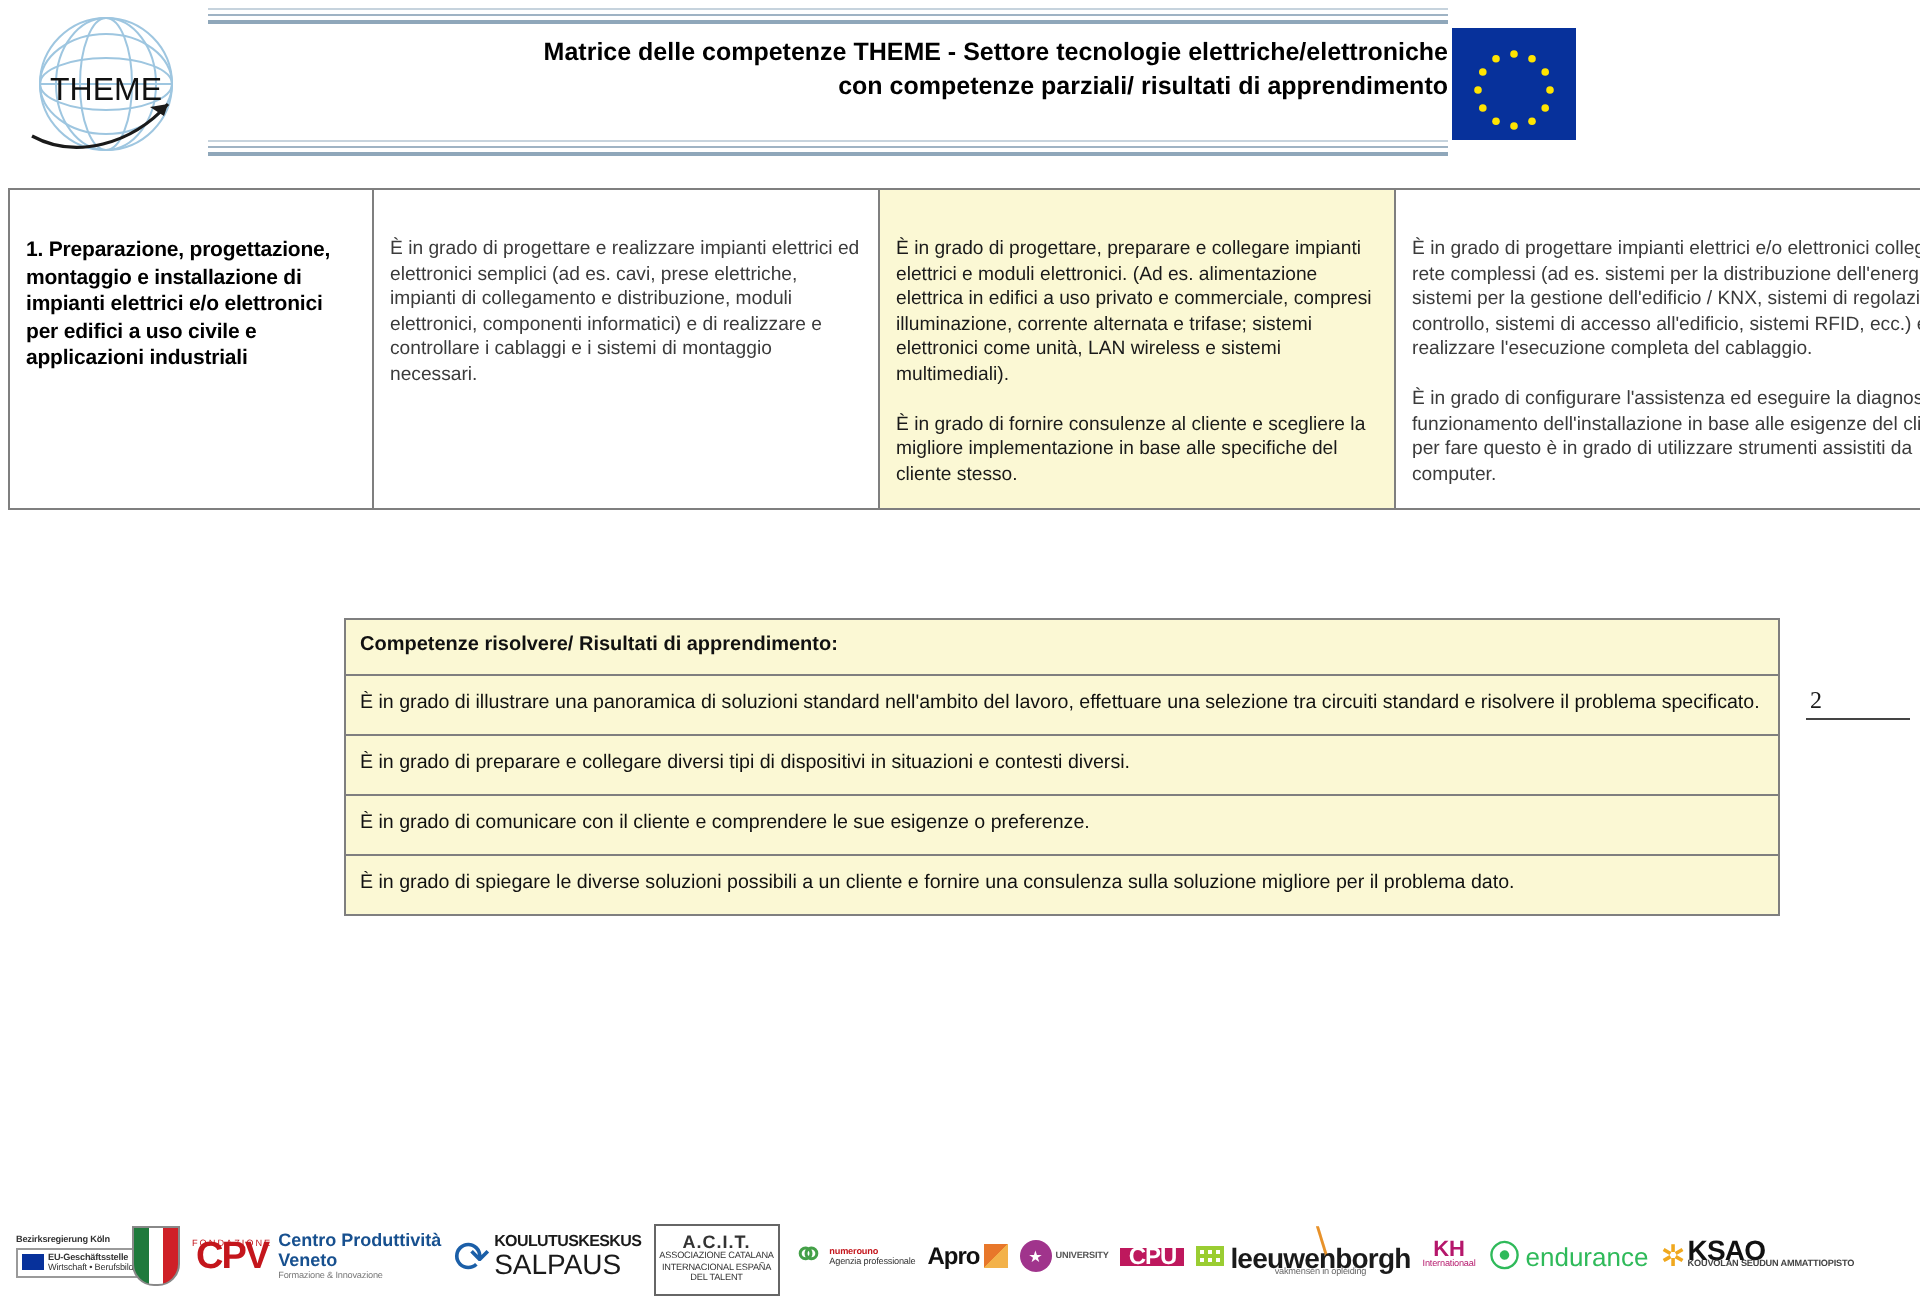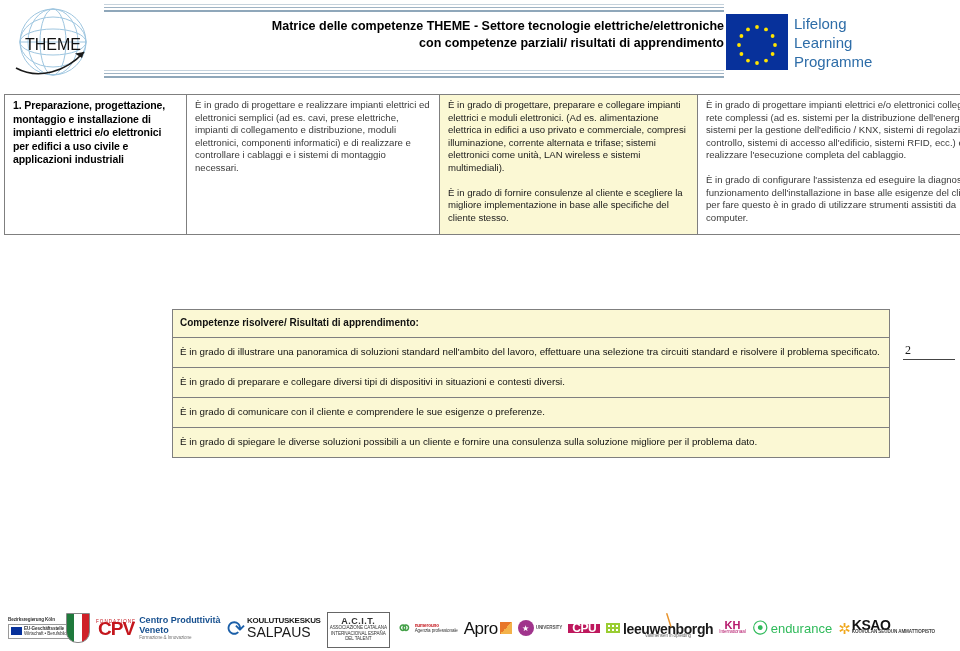--- a/index.html
+++ b/index.html
@@ -76,21 +76,21 @@
   #matrix-table {
     position: absolute;
     left: 4px; top: 94px;
     width: 944px;
     border-collapse: collapse;
     table-layout: fixed;
   }
   #matrix-table td {
     border: 1px solid #7f7f7f;
     vertical-align: top;
-    padding: 4px 8px 10px 8px;
+    padding: 24px 8px 10px 8px;
     background: #ffffff;
   }
   td.col-title {
     width: 165px;
     font-size: 10.5px;
     font-weight: bold;
     line-height: 13.5px;
     color: #000;
     letter-spacing: -0.1px;
   }
@@ -188,21 +188,21 @@
     border: 1px solid #888;
     border-radius: 0 0 11px 11px;
   }
   .cpv-red { color: #c4161c; font-weight: bold; font-size: 19px; letter-spacing: -1px; }
   .cpv-blue { color: #17508f; font-weight: bold; font-size: 9px; line-height: 10px; }
   .salpaus-swirl { color:#1b5fa8; font-size: 22px; }
   .salpaus-txt { color:#1a1a1a; }
   .agit-box { border: 1px solid #666; padding: 1px 2px; text-align: center; }
   .agit-box .big2 { font-size: 9px; font-weight: bold; letter-spacing: 0.5px; }
   .green-blob { color: #44a048; font-size: 20px; }
-  .apro-big { font-size: 17px; font-weight: normal; color: #111; letter-spacing: -0.5px; }
+  .apro-big { font-size: 12px; font-weight: bold; color: #111; letter-spacing: -0.5px; }
   .apro-sq { display:inline-block; width: 12px; height: 12px; background: linear-gradient(135deg,#e8772a 0 50%, #f3b24a 50% 100%); margin-left: 2px; vertical-align: middle; }
   .purple-circ { width: 16px; height: 16px; border-radius: 50%; background: #a0348c; color:#fff; font-size:8px; display:flex; align-items:center; justify-content:center; }
   .cpu-box { background: #be185d; color:#fff; font-weight: bold; font-size: 12px; padding: 1px 4px; letter-spacing: -0.5px; }
   .leeuw-arc { color: #e8922a; font-size: 18px; }
   .leeuw-txt { font-size: 14px; font-weight: bold; color: #1a1a1a; letter-spacing: -0.4px; }
   .kh-txt { color: #b5176b; font-size: 11px; font-weight: bold; }
   .endur-leaf { color: #2fba5a; font-size: 17px; }
   .endur-txt { font-size: 13px; color: #2fba5a; font-weight: 500; }
   .ksao-txt { font-size: 14px; font-weight: bold; color:#111; letter-spacing:-0.4px; }
   .ksao-star { color:#f0a81e; font-size: 15px; }
@@ -263,25 +263,20 @@
         <circle cx="31" cy="49" r="1.9"></circle>
         <circle cx="22" cy="46.6" r="1.9"></circle>
         <circle cx="15.4" cy="40" r="1.9"></circle>
         <circle cx="13" cy="31" r="1.9"></circle>
         <circle cx="15.4" cy="22" r="1.9"></circle>
         <circle cx="22" cy="15.4" r="1.9"></circle>
       </g>
     </svg>
   </div>
 
-  <div class="llp-text">
-    <span>Lifelong</span>
-    <span>Learning</span>
-    <span>Programme</span>
-  </div>
 </div>
 
 <table id="matrix-table">
   <tbody>
       <tr>
     <td class="col-title">1. Preparazione, progettazione, montaggio e installazione di impianti elettrici e/o elettronici per edifici a uso civile e applicazioni industriali</td>
 
     <td class="col-level col-l1">
       <p>È in grado di progettare e realizzare impianti elettrici ed elettronici semplici (ad es. cavi, prese elettriche, impianti di collegamento e distribuzione, moduli elettronici, componenti informatici) e di realizzare e controllare i cablaggi e i sistemi di montaggio necessari.</p>
     </td>

